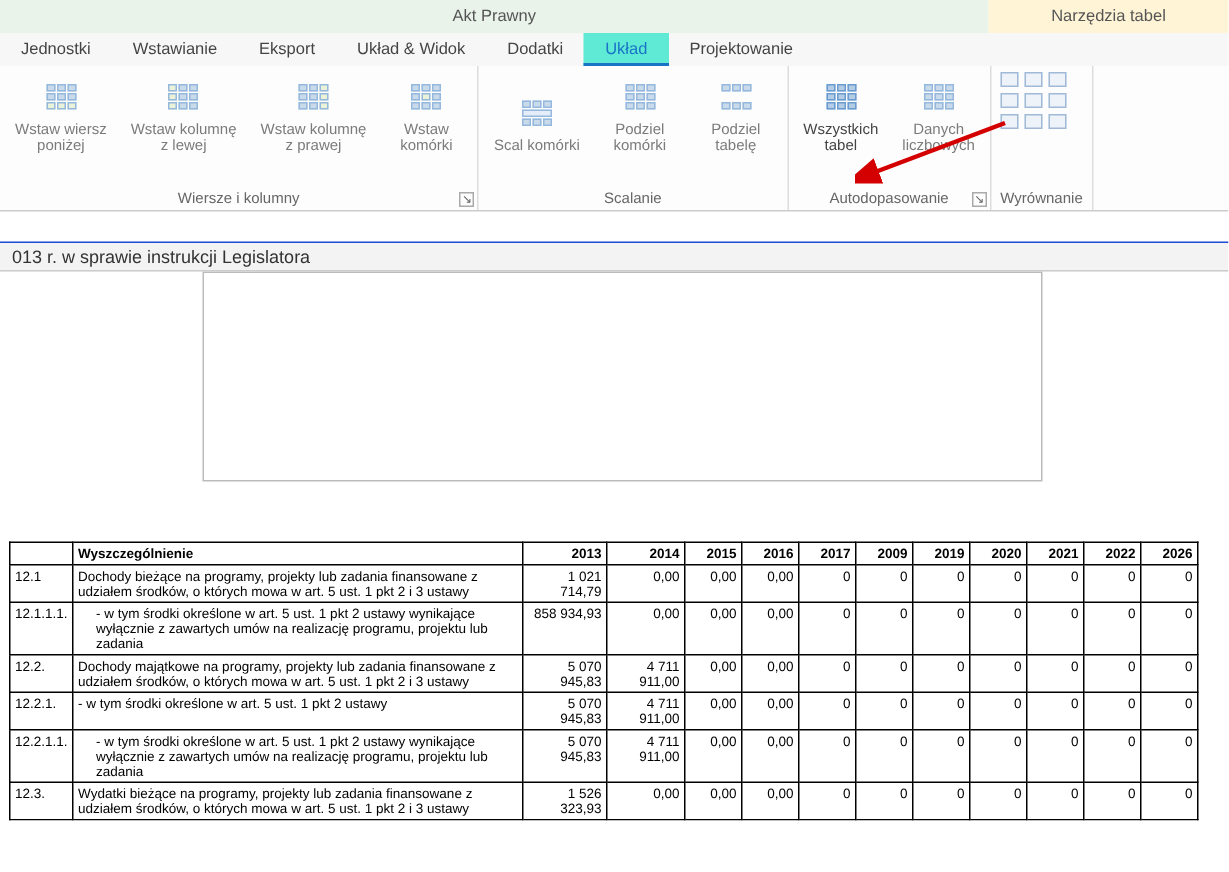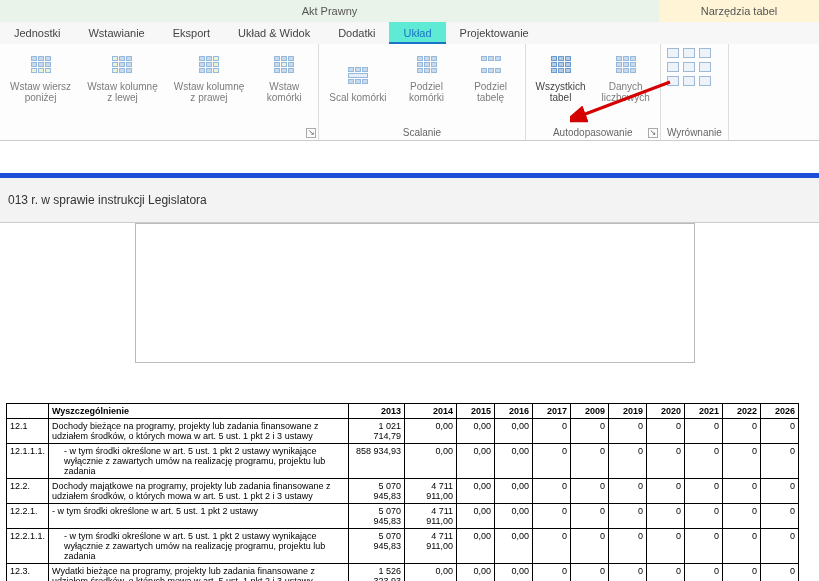--- a/index.html
+++ b/index.html
@@ -118,25 +118,25 @@
   }
   .mini-cell {
     background:#eef3f9; border:1px solid #9fb9d6; cursor:pointer;
   }
   .arrow-svg {
     position: absolute;
     top: 30px; left: 570px;
     pointer-events:none;
   }
   .doc-title-bar {
-    margin-top: 32px;
+    margin-top: 20px;
     background: #f3f3f3;
-    border-top:5px solid #1d4ed8;
+    border-top:1px solid #1d4ed8;
     border-bottom:1px solid #ccc;
-    padding: 15px 8px;
+    padding: 2px 8px;
     font-size: 12px;
     color:#333;
   }
   .page-area {
     display:flex;
     justify-content:center;
     padding: 0 0 30px 0;
   }
   .page-box {
     width: 560px; height: 140px;
@@ -252,20 +252,21 @@
                 <span></span>
                 <span></span>
                 <span></span>
                 <span></span>
               </div>
             </div>
           <div style="white-space:pre-line">Wstaw
 komórki</div>
         </div>
       </div>
+      <div class="ribbon-group-label">Wiersze i kolumny</div>
       <div class="group-launcher">↘</div>
     </div>
 
     <div class="ribbon-group">
       <div class="ribbon-group-body">
         <div class="ribbon-big-btn disabled">
           <div class="icon-box">
               <div class="grid-icon">
                 <span></span>
                 <span></span>

